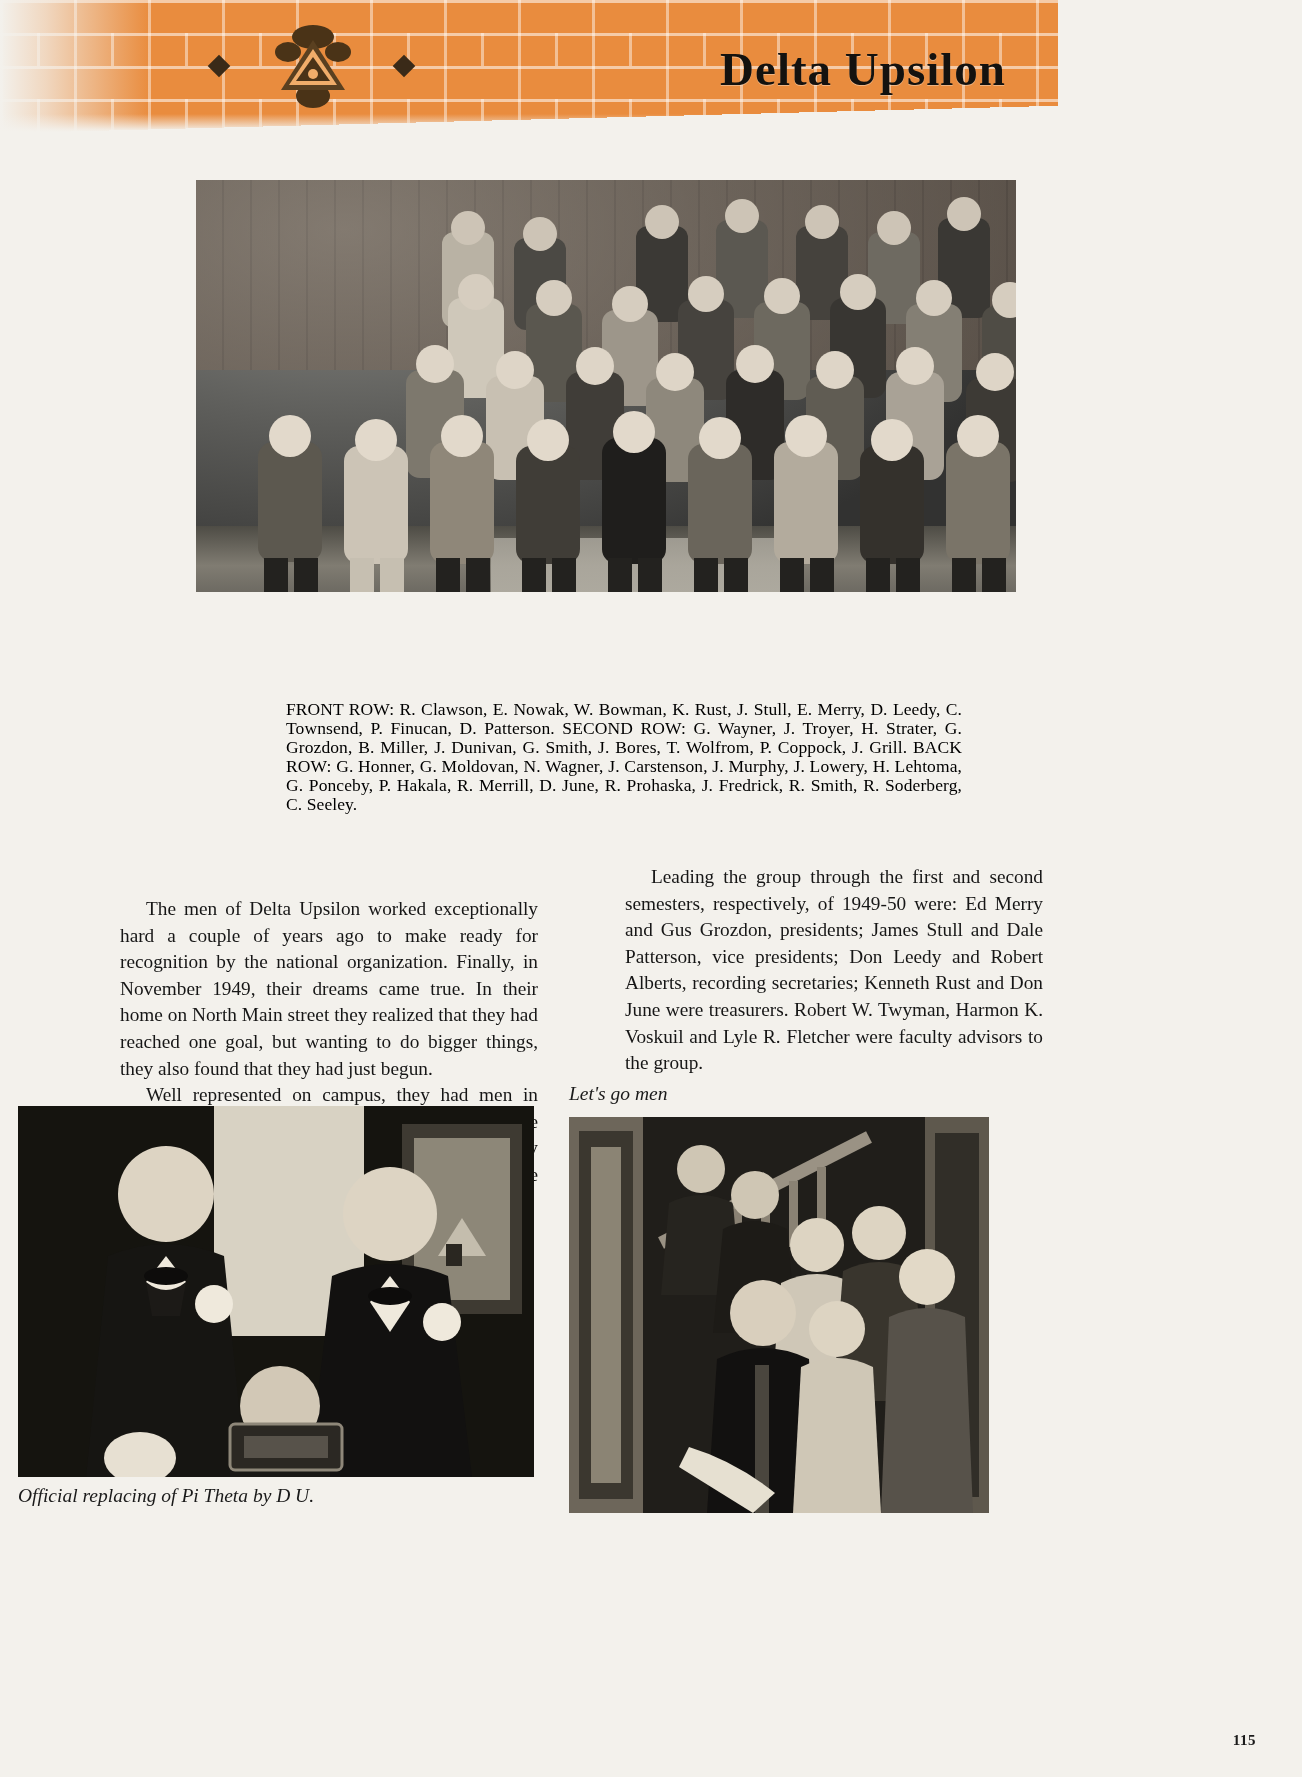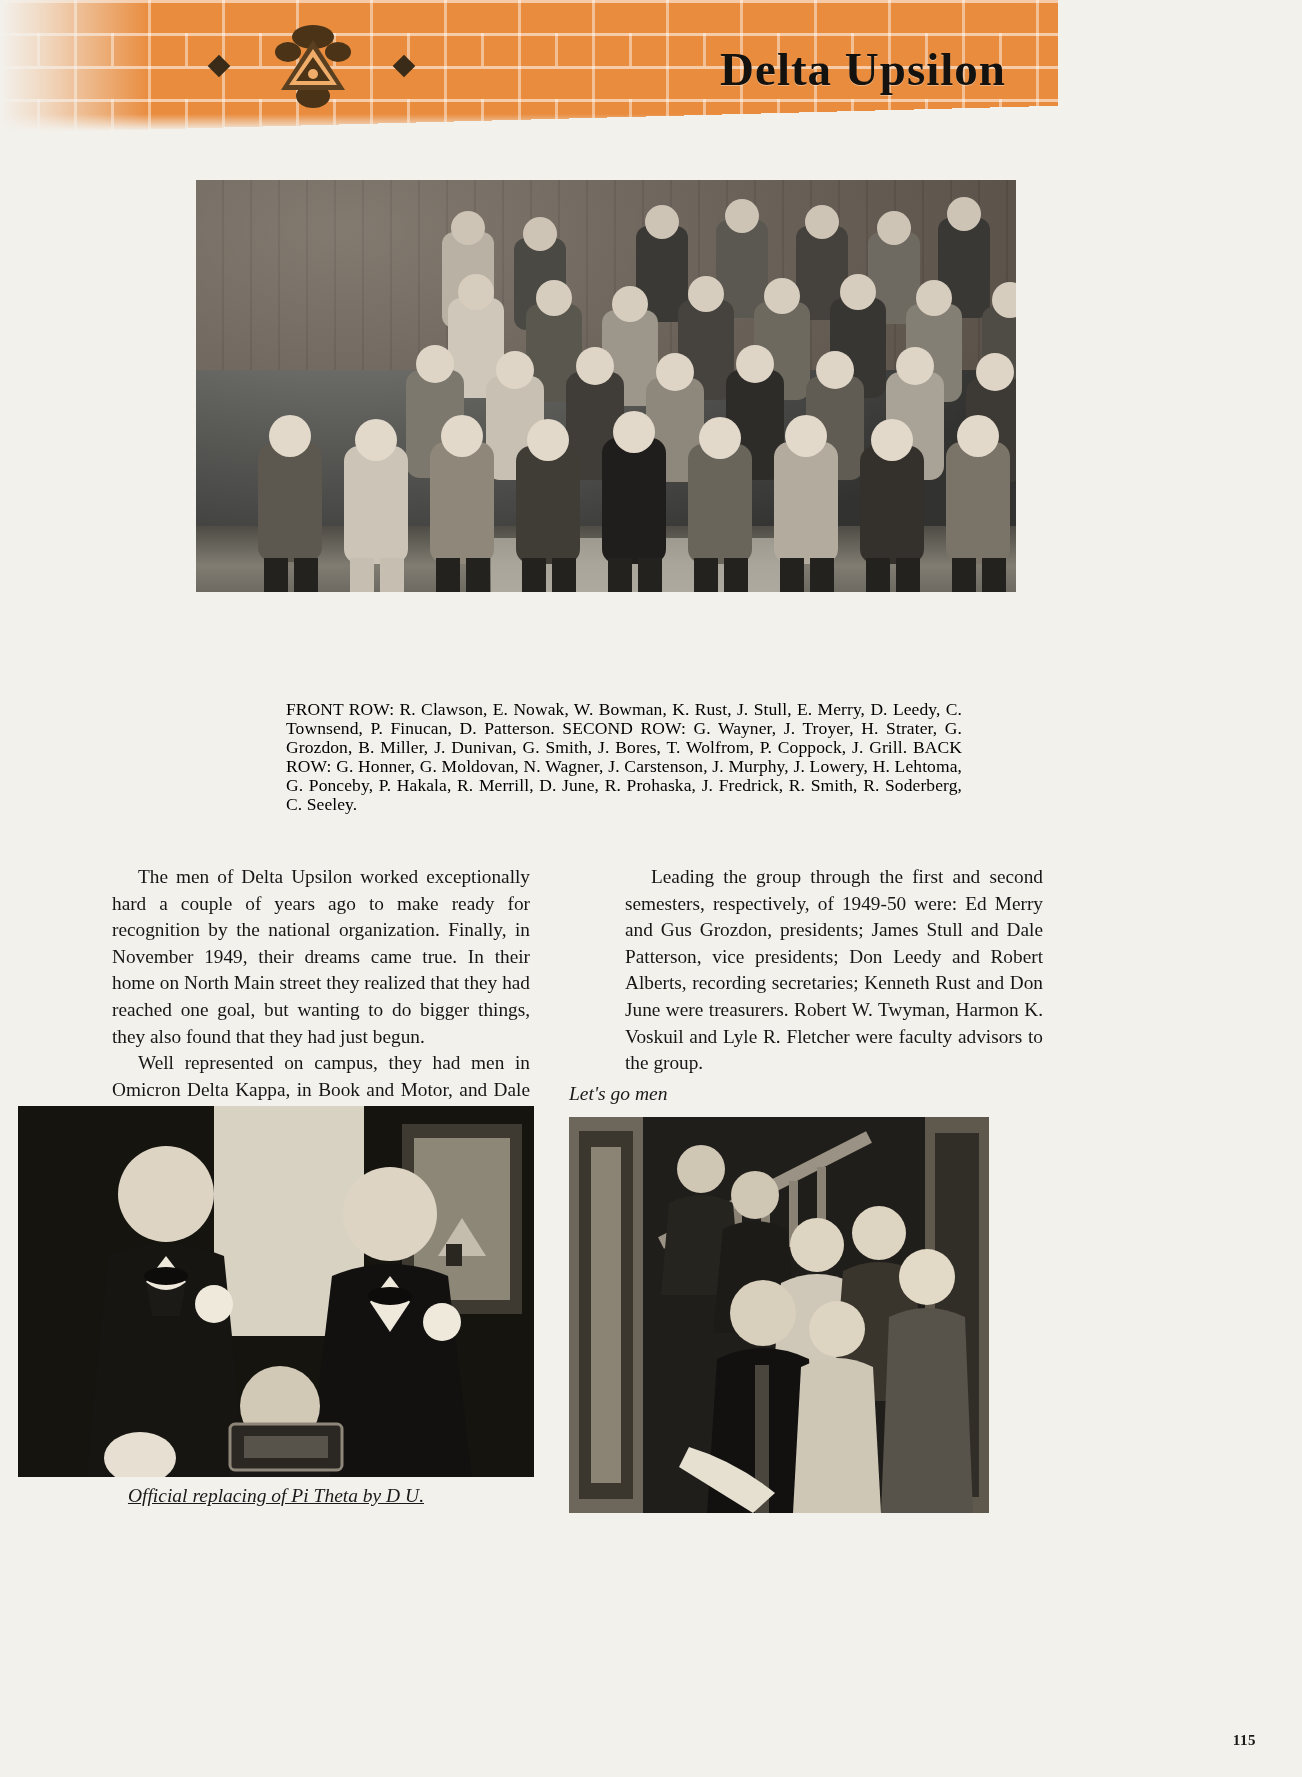--- a/index.html
+++ b/index.html
@@ -106,43 +106,42 @@
     color:#000000;
   }
 
   .col{
     position:absolute;top:864px;width:418px;
     font-size:19.3px;line-height:26.6px;
     text-align:justify;
     text-justify:inter-word;
     color:#161616;
   }
-  .col.left{left:112px;}
+  .col.left{left:120px;margin-top:32px;}
   .col.right{left:625px;}
   .col p{margin:0;text-indent:26px;}
 
   
   .photo-left{
     position:absolute;left:18px;top:1106px;width:516px;height:371px;
     background:linear-gradient(150deg,#1e1d1b 0%,#36332e 40%,#0e0d0c 100%);
     overflow:hidden;
   }
   .photo-right{
     position:absolute;left:569px;top:1117px;width:420px;height:396px;
     background:linear-gradient(160deg,#2a2824 0%,#4a463f 35%,#131210 100%);
     overflow:hidden;
   }
 
   .cap-left{
     position:absolute;left:18px;top:1485px;width:516px;
-    text-align:center;
+    text-align:left;
     font-style:italic;
     font-size:19.5px;
     color:#1a1a1a;
-    text-decoration:underline;
   }
   .cap-right{
     position:absolute;left:569px;top:1083px;width:420px;
     font-style:italic;
     font-size:19.5px;
     color:#1a1a1a;
   }
   .page-num{
     position:absolute;right:46px;bottom:28px;
     font-weight:bold;font-size:15px;letter-spacing:.5px;

